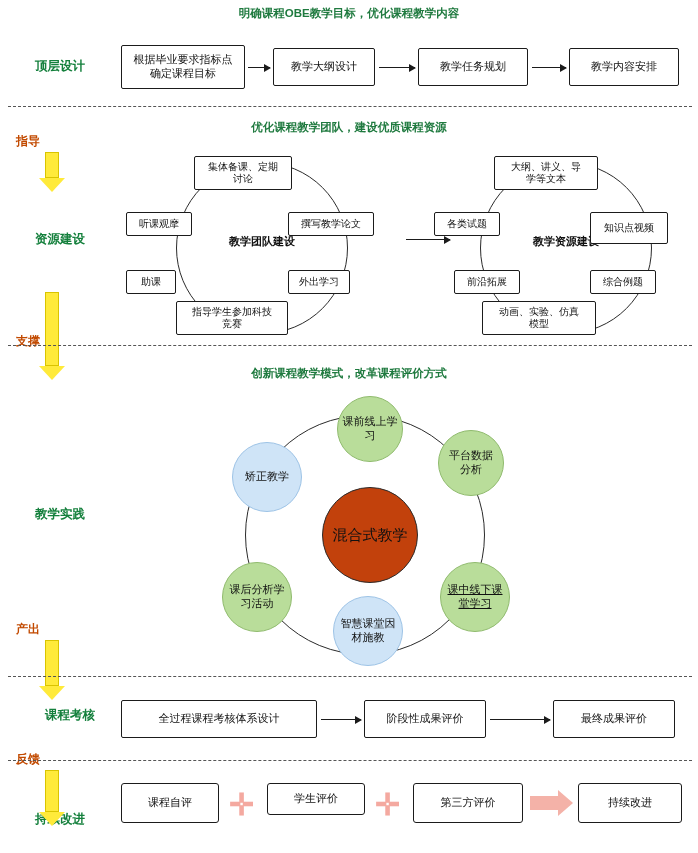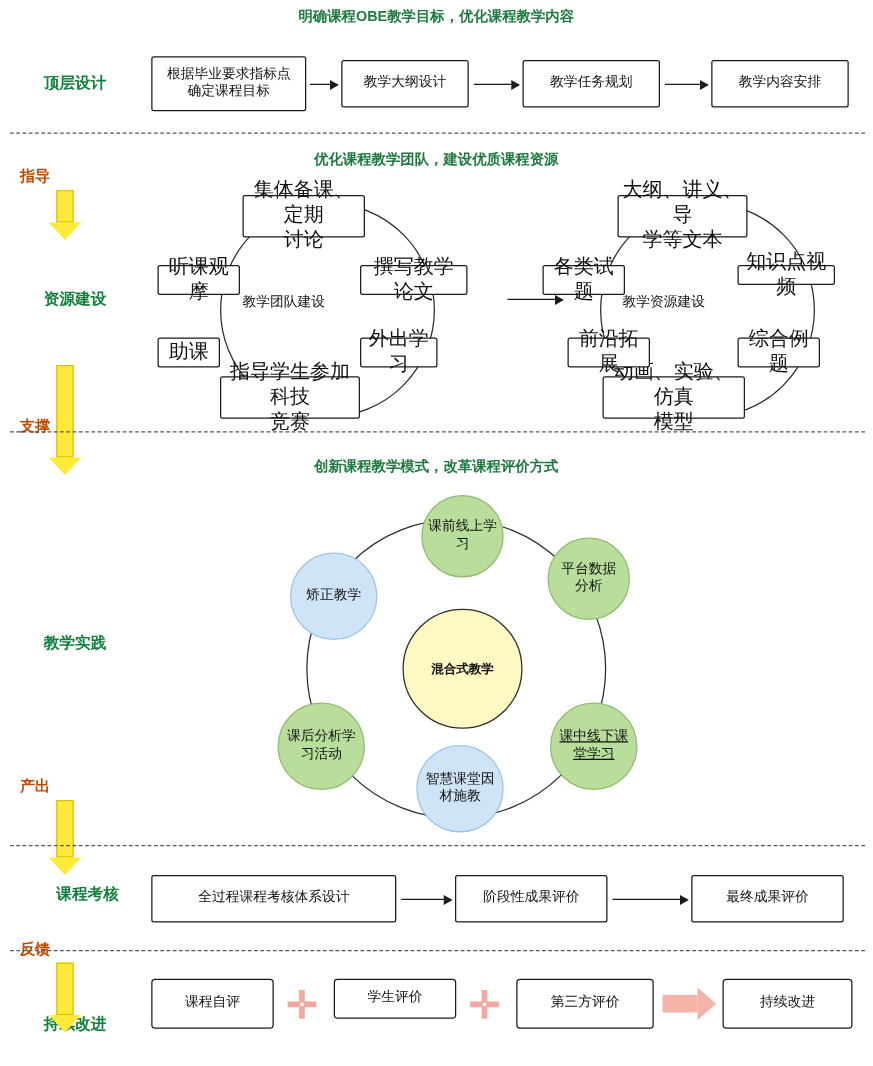--- a/index.html
+++ b/index.html
@@ -49,21 +49,21 @@
     display: flex;
     align-items: center;
     justify-content: center;
     text-align: center;
     font-size: 11px;
     line-height: 1.25;
     color: #111111;
     box-sizing: border-box;
     padding: 2px 3px;
   }
-  .box.sm { font-size: 16px; }
+  .box.sm { font-size: 10px; }
   .box.round { border-radius: 3px; }
 
   .hr-dash {
     position: absolute;
     border-top: 1px dashed #555555;
     height: 0;
   }
 
   .arrow-h {
     position: absolute;
@@ -106,22 +106,24 @@
   
   .ring {
     position: absolute;
     border: 1.5px solid #2b2b2b;
     border-radius: 50%;
     box-sizing: border-box;
   }
   .ring-label {
     position: absolute;
     font-size: 11px;
-    white-space: nowrap;
-    color: #111111;
+    text-align: center;
+    white-space: nowrap;
+    color: #111111;
+    font-weight: bold;
   }
 
   
   .bubble {
     position: absolute;
     border-radius: 50%;
     display: flex;
     align-items: center;
     justify-content: center;
     text-align: center;
@@ -129,26 +131,26 @@
     line-height: 1.25;
     color: #111111;
     box-sizing: border-box;
   }
   .bubble.green { background: #b9dd9a; border: 1px solid #90bb6e; }
   .bubble.blue  { background: #cfe4f7; border: 1px solid #9dc3e6; }
   .center-circle {
     position: absolute;
     border-radius: 50%;
     border: 1.5px solid #2b2b2b;
-    background: #fef9c3;
+    background: #c2410c;
     display: flex;
     align-items: center;
     justify-content: center;
-    font-size: 10px;
-    font-weight: bold;
+    font-size: 15px;
+    font-weight: normal;
     color: #111111;
     box-sizing: border-box;
   }
 
   .plus {
     position: absolute;
     color: #f4a9a0;
     font-size: 30px;
     font-weight: bold;
     line-height: 1;
@@ -231,21 +233,21 @@
   <div class="box sm" style="left:126px; top:270px; width:50px; height:24px;">助课</div>
   <div class="box sm" style="left:126px; top:212px; width:66px; height:24px;">听课观摩</div>
 
   <div class="arrow-h" style="left:406px; top:239px; width:44px;"></div>
 
   <div class="ring" style="left:480px; top:162px; width:172px; height:172px;"></div>
   <div class="ring-label" style="left:498px; top:234px; width:136px;">教学资源建设</div>
 
   <div class="box sm" style="left:494px; top:156px; width:104px; height:34px; white-space:pre-line;">大纲、讲义、导
 学等文本</div>
-  <div class="box sm" style="left:590px; top:212px; width:78px; height:16px;">知识点视频</div>
+  <div class="box sm" style="left:590px; top:212px; width:78px; height:32px;">知识点视频</div>
   <div class="box sm" style="left:590px; top:270px; width:66px; height:24px;">综合例题</div>
   <div class="box sm" style="left:482px; top:301px; width:114px; height:34px; white-space:pre-line;">动画、实验、仿真
 模型</div>
   <div class="box sm" style="left:454px; top:270px; width:66px; height:24px;">前沿拓展</div>
   <div class="box sm" style="left:434px; top:212px; width:66px; height:24px;">各类试题</div>
 
   <div class="abs banner" style="left:0; top:366px; width:698px;">创新课程教学模式，改革课程评价方式</div>
 
   <div class="ring" style="left:245px; top:415px; width:240px; height:240px;"></div>
 

